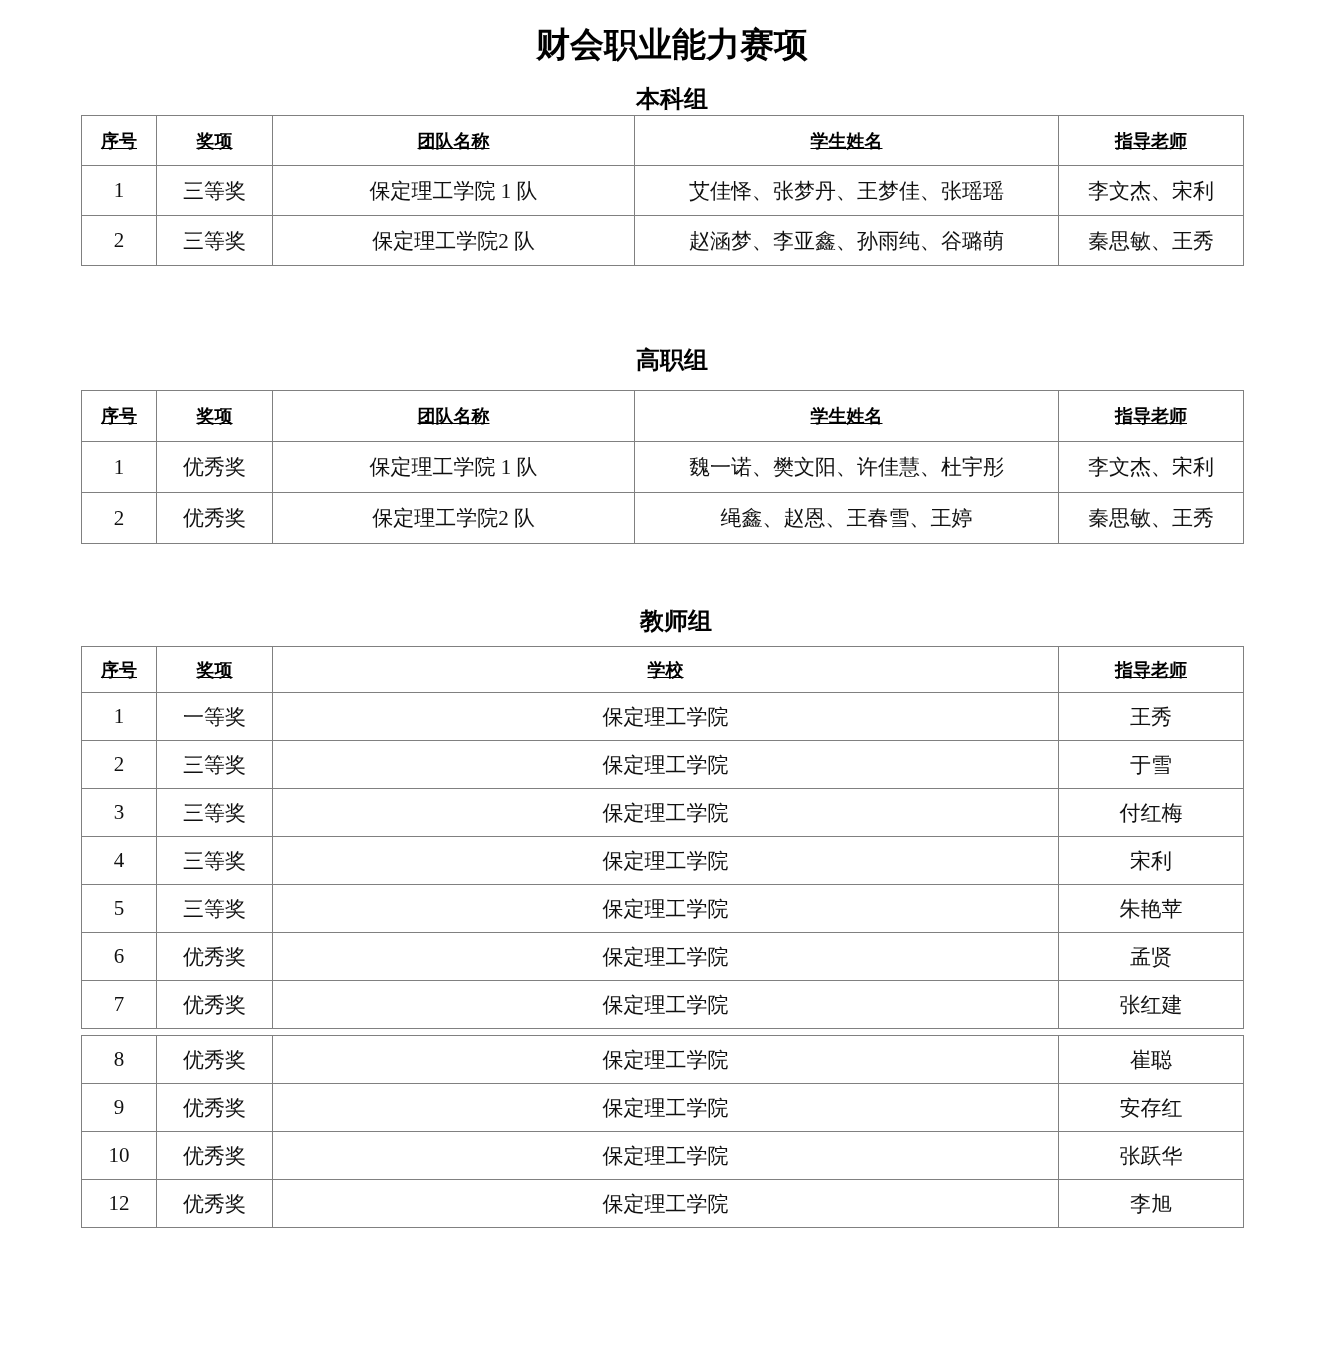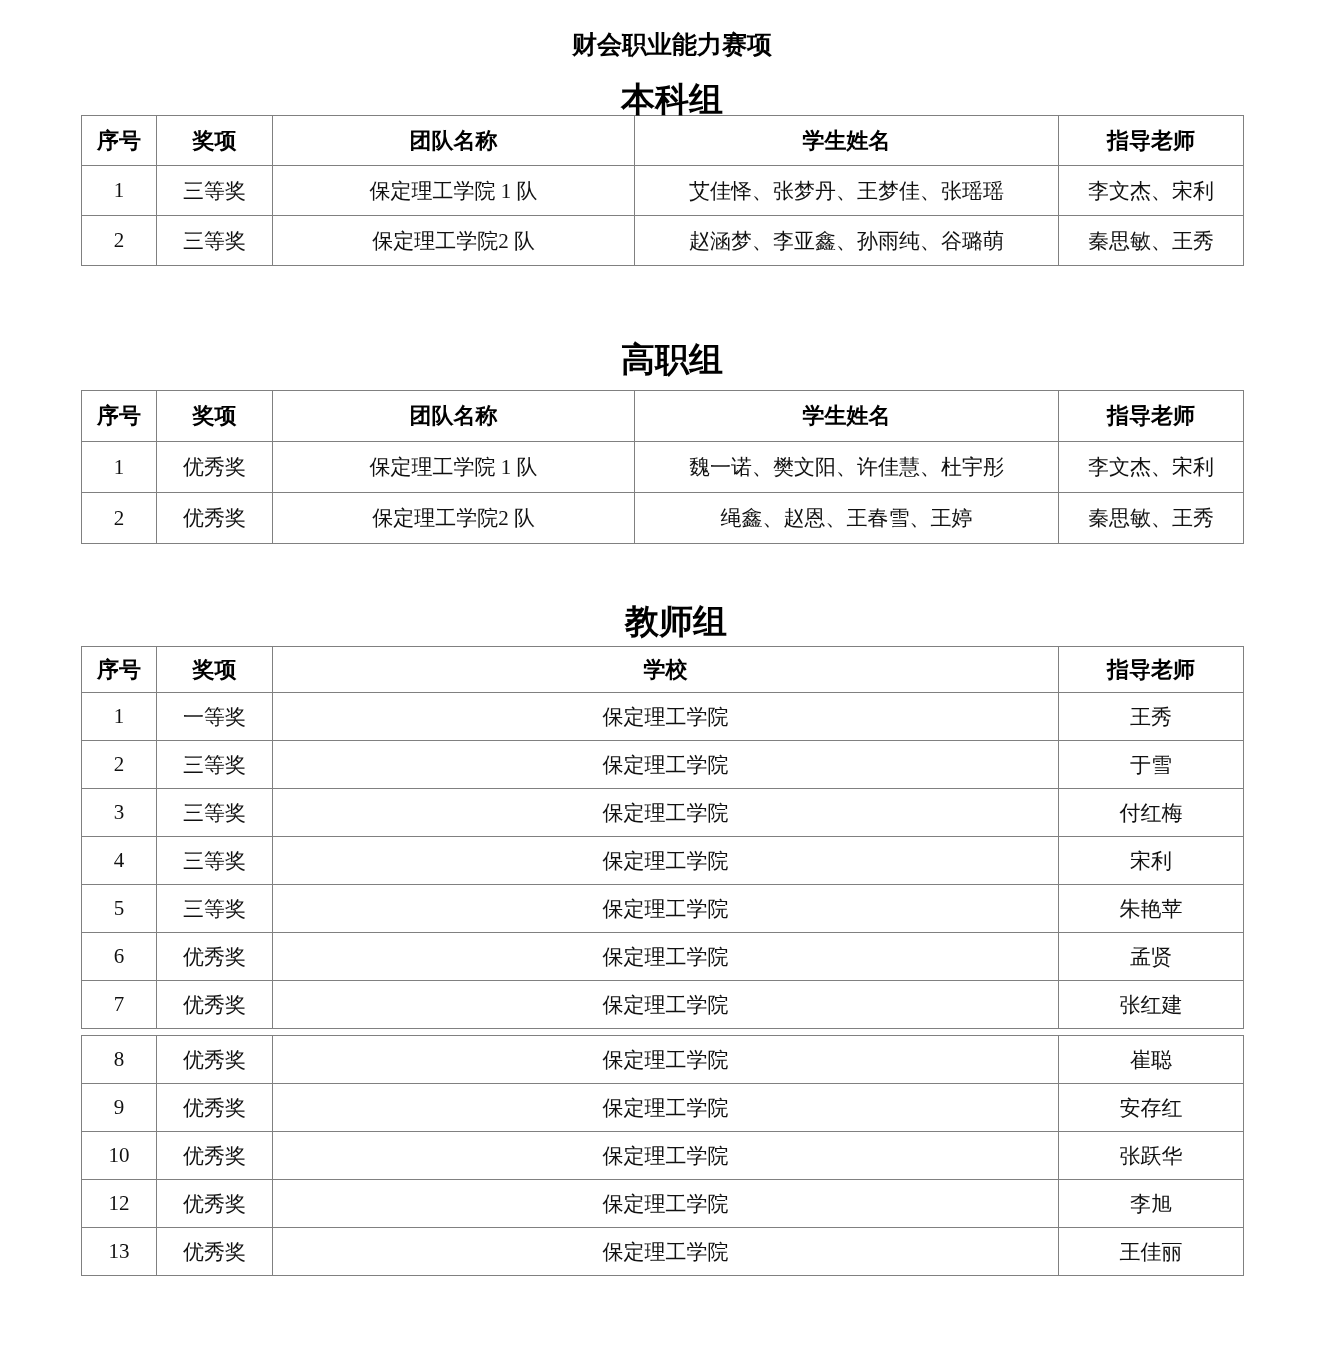--- a/index.html
+++ b/index.html
@@ -8,29 +8,29 @@
     background:#ffffff;
     font-family:"Liberation Serif","DejaVu Serif",serif;
     color:#111;
     overflow:hidden;
   }
   .doc-title{
     margin:26px 0 0 0;
     text-align:center;
     font-family:"Liberation Sans","DejaVu Sans",sans-serif;
     font-weight:700;
-    font-size:25px;
+    font-size:34px;
     line-height:36px;
     color:#000;
   }
   .section-heading{
     text-align:center;
     font-family:"Liberation Sans","DejaVu Sans",sans-serif;
     font-weight:700;
-    font-size:34px;
+    font-size:24px;
     line-height:30px;
     color:#000;
     margin:0;
   }
   .h-undergrad{margin-top:22px;}
   .h-vocational{margin-top:81px;font-family:Liberation Mono, monospace;}
   .h-teacher{margin-top:62px;margin-left:8px;}
 
   table{
     border-collapse:collapse;
@@ -47,22 +47,23 @@
     border:1px solid #808080;
     text-align:center;
     vertical-align:middle;
     padding:0 4px;
     overflow:hidden;
     white-space:nowrap;
   }
   th{
     font-family:"Liberation Sans","DejaVu Sans",sans-serif;
     font-weight:700;
-    font-size:22px;
+    font-size:18px;
     color:#000;
+    text-decoration:underline;
   }
   td{
     font-size:21px;
     font-weight:400;
   }
   .t-undergrad thead tr{height:50px;}
   .t-undergrad tbody tr{height:50px;}
   .t-vocational thead tr{height:51px;}
   .t-vocational tbody tr{height:51px;}
   .t-teacher-a thead tr{height:46px;}
@@ -244,20 +245,14 @@
         <td>优秀奖</td>
         <td>保定理工学院</td>
         <td>张跃华</td>
       </tr>
       <tr>
         <td>12</td>
         <td>优秀奖</td>
         <td>保定理工学院</td>
         <td>李旭</td>
       </tr>
-      <tr>
-        <td>13</td>
-        <td>优秀奖</td>
-        <td>保定理工学院</td>
-        <td>王佳丽</td>
-      </tr>
     </tbody>
 </table>
 
 </body></html>

